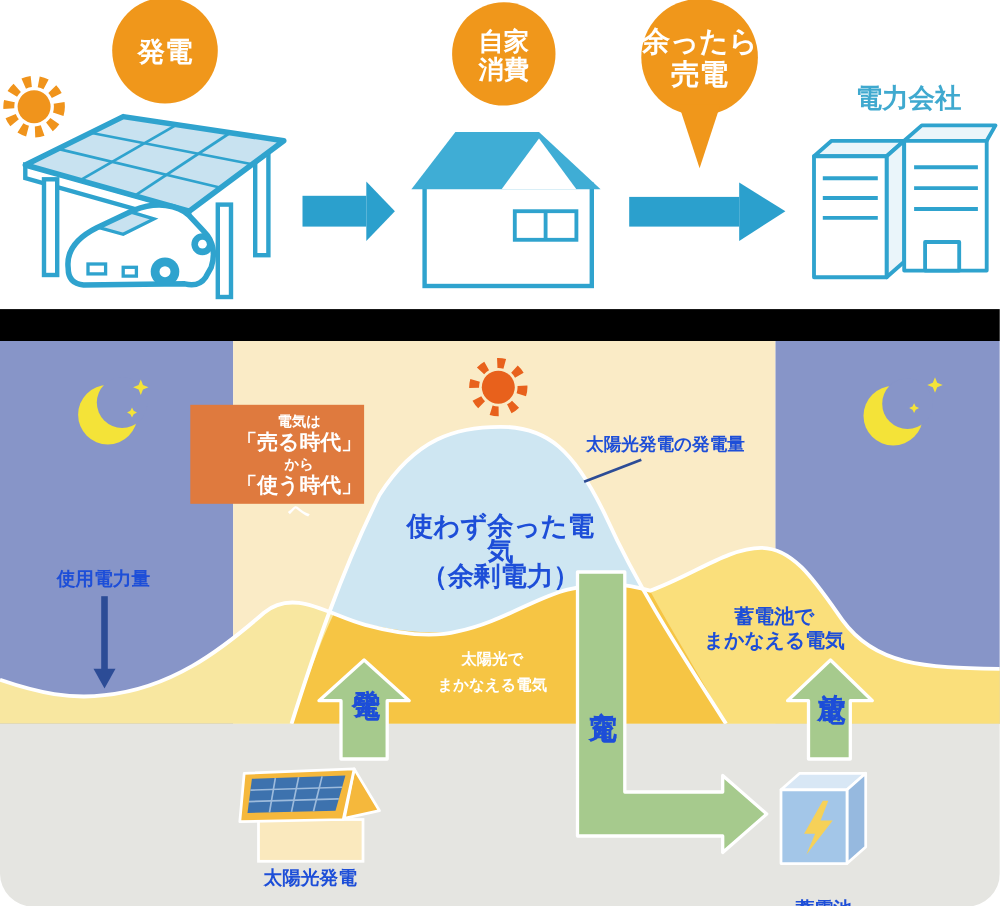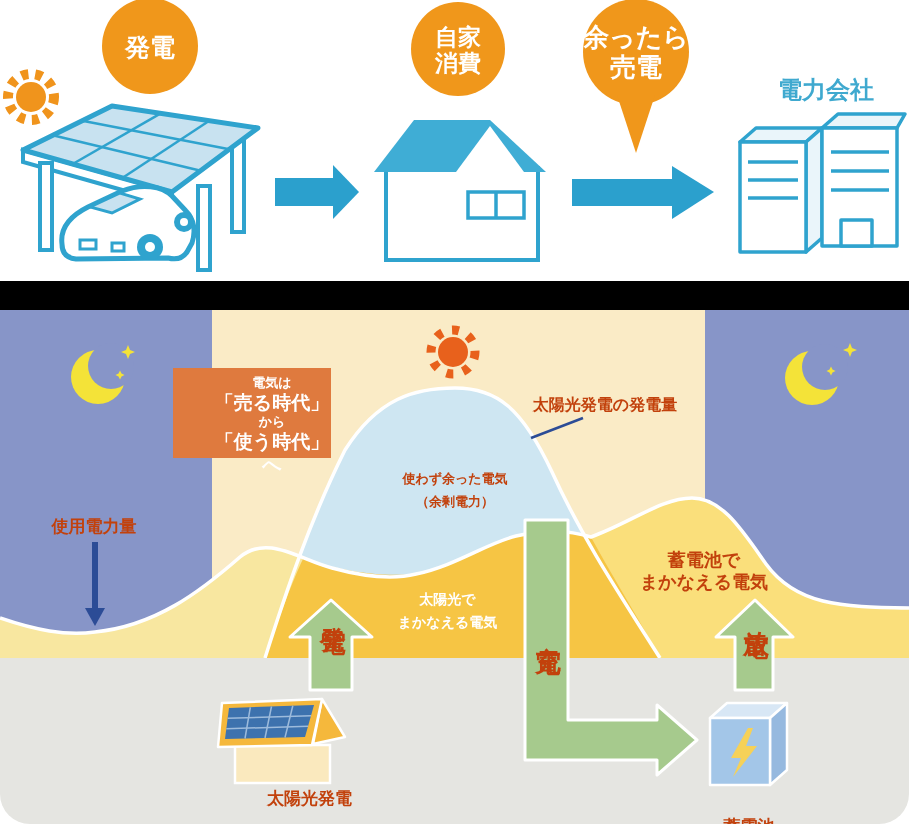--- a/index.html
+++ b/index.html
@@ -1,19 +1,19 @@
 <!DOCTYPE html>
 <html><head>
 <meta charset="utf-8">
 <style>
   html,body{margin:0;padding:0;background:#fff;}
   .stage{position:relative;width:909px;height:824px;overflow:hidden;background:#fff;
          font-family:"Liberation Sans","DejaVu Sans",sans-serif;border-radius:30px;}
   .abs{position:absolute;}
-  .lbl{position:absolute;text-align:center;font-weight:bold;color:#c2410c;line-height:1.2;}
+  .lbl{position:absolute;text-align:center;font-weight:bold;color:#1d4ed8;line-height:1.2;}
   .white{color:#fff;}
   .cyan{color:#3FA9CF;}
   .vtext{writing-mode:vertical-rl;text-orientation:upright;letter-spacing:3px;}
   .callout{position:absolute;left:173px;top:368px;width:158px;height:90px;background:#DF7A3E;
            color:#fff;text-align:center;font-weight:bold;padding-top:7px;box-sizing:border-box;padding-left:40px;}
   .callout .s{font-size:13px;line-height:16px;}
   .callout .b{font-size:19px;line-height:23px;}
   .blackbar{position:absolute;left:0;top:281px;width:909px;height:29px;background:#000;}
 </style>
 </head>
@@ -178,31 +178,31 @@
 
   <div class="callout">
     <div class="s">電気は</div>
     <div class="b">「売る時代」</div>
     <div class="s">から</div>
     <div class="b">「使う時代」へ</div>
   </div>
 
   <div class="lbl" style="left:28px;top:517px;width:132px;font-size:17px;"><span>使用電力量</span></div>
   <div class="lbl" style="left:520px;top:395px;width:170px;font-size:16px;"><span>太陽光発電の発電量</span></div>
-  <div class="lbl" style="left:360px;top:467px;width:190px;font-size:13px;line-height:23px;">
+  <div class="lbl" style="left:360px;top:467px;width:190px;font-size:24px;line-height:23px;">
     <div>使わず余った電気</div>
       <div>（余剰電力）</div>
   </div>
   <div class="lbl white" style="left:345px;top:588px;width:205px;font-size:14px;line-height:23px;">
     <div>太陽光で</div>
       <div>まかなえる電気</div>
   </div>
   <div class="lbl" style="left:600px;top:549px;width:208px;font-size:18px;line-height:22px;">
     <div>蓄電池で</div>
       <div>まかなえる電気</div>
   </div>
   <div class="lbl vtext" style="left:317px;top:606px;font-size:26px;"><span>発電</span></div>
   <div class="lbl vtext" style="left:532px;top:626px;font-size:26px;"><span>充電</span></div>
   <div class="lbl vtext" style="left:740px;top:610px;font-size:26px;"><span>放電</span></div>
-  <div class="lbl" style="left:212px;top:789px;width:140px;font-size:17px;text-align:right;"><span>太陽光発電</span></div>
+  <div class="lbl" style="left:212px;top:789px;width:140px;font-size:17px;"><span>太陽光発電</span></div>
   <div class="lbl" style="left:694px;top:817px;width:110px;font-size:17px;"><span>蓄電池</span></div>
 
 </div>
 
 </body></html>

